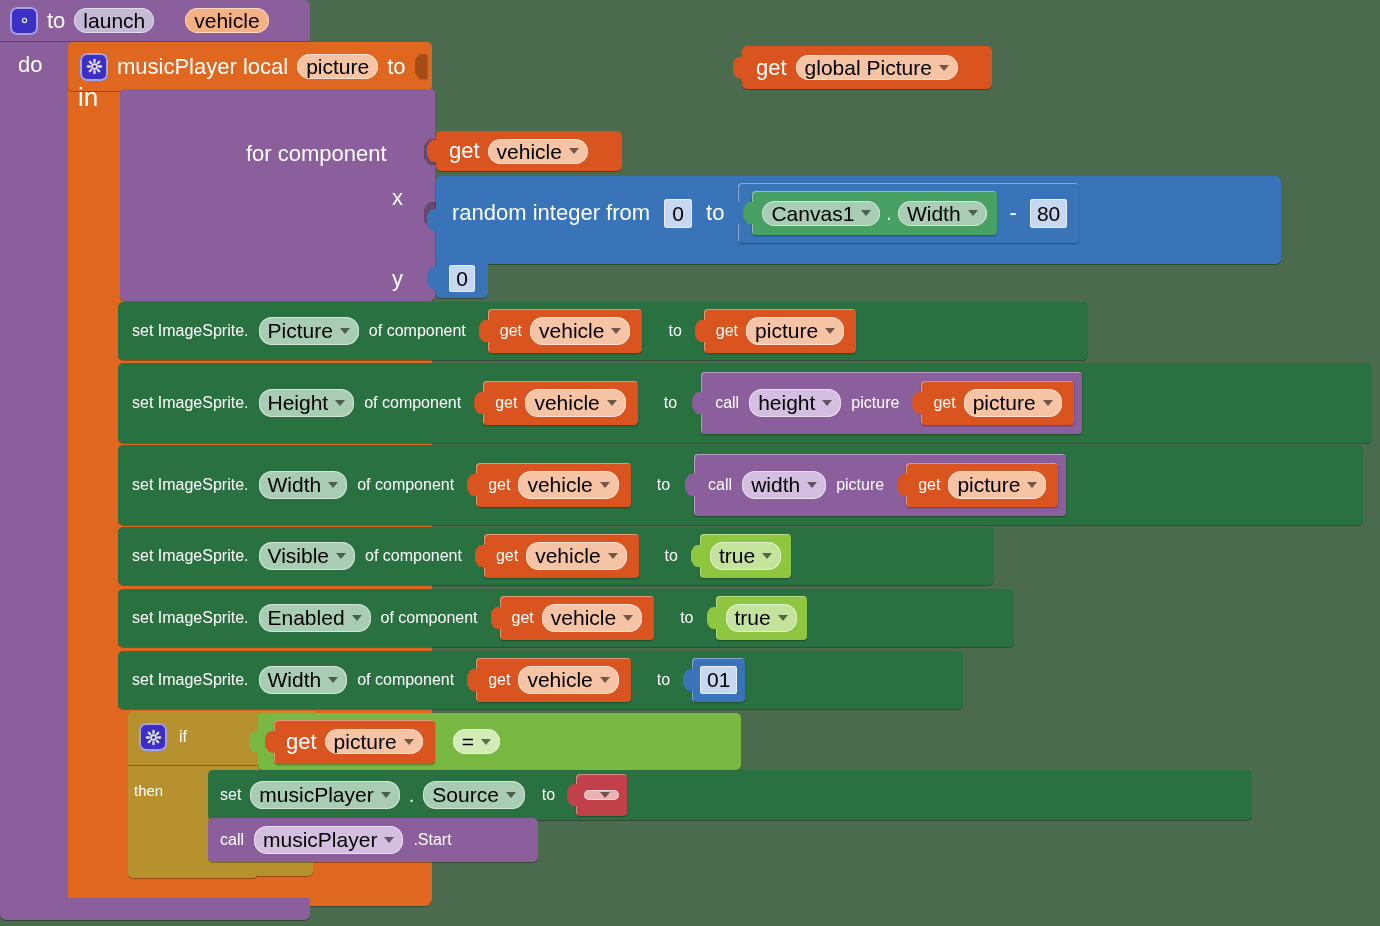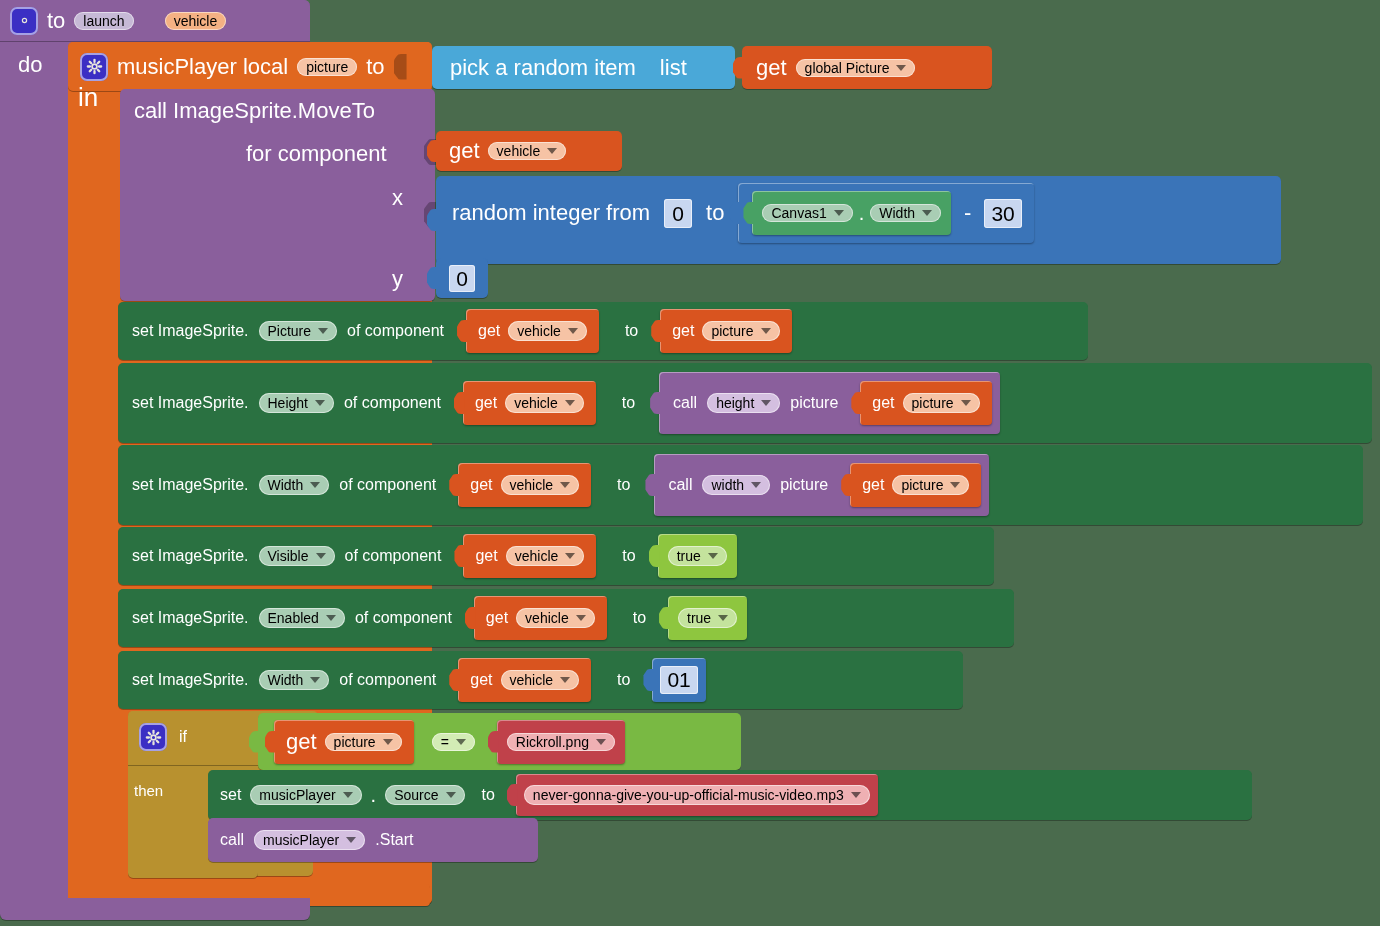--- a/index.html
+++ b/index.html
@@ -60,21 +60,21 @@
     clip-path: polygon(100% 0, 100% 100%, 40% 100%, 0 74%, 0 26%, 40% 0);
     vertical-align: middle;
   }
 
   
   .chip {
     display: inline-flex; align-items: center;
     border-radius: 13px;
     padding: 2px 9px;
     color: #000;
-    font-size: 14px;
+    font-size: 21px;
     box-shadow: inset 0 0 0 1px rgba(255,255,255,.5);
   }
   .chip .caret {
     display: inline-block;
     margin-left: 7px;
     width: 0; height: 0;
     border-left: 5px solid transparent;
     border-right: 5px solid transparent;
     border-top: 6px solid rgba(0,0,0,.55);
   }
@@ -170,40 +170,33 @@
       </span>
       <span class="lbl">musicPlayer local</span>
       <span class="chip var">picture</span>
       <span class="lbl">to</span>
       <span class="socket"></span>
     </div>
   </div>
 
   <div class="lbl" style="position:absolute; left:78px; top:82px; font-size:26px;">in</div>
 
-  <div class="blk c-list" style="left:432px; top:46px; width:303px; height:43px;">
-    <div class="row" style="height:43px; padding-left:18px; gap:24px;">
-      <span class="lbl">pick a random item</span>
-      <span class="lbl">list</span>
-    </div>
-  </div>
 
   <div class="blk c-local plug" style="left:742px; top:46px; width:250px; height:43px; background:#d9541f;">
     <div class="row" style="height:43px; padding-left:14px; gap:9px;">
       <span class="lbl">get</span>
       <span class="chip var">
         <span>global Picture</span>
         <i class="caret"></i>
       </span>
     </div>
   </div>
 
   <div class="blk c-proc" style="left:120px; top:89px; width:315px; height:212px; border-radius:5px;"></div>
 
-  <div class="lbl" style="position:absolute; left:134px; top:98px; font-size:22px;">call ImageSprite.MoveTo</div>
 
   <div class="lbl" style="position:absolute; left:246px; top:141px; font-size:22px;">for component</div>
   <div class="socket" style="position:absolute; left:424px; top:139px;"></div>
 
   <div class="lbl" style="position:absolute; left:392px; top:185px; font-size:22px;">x</div>
   <div class="socket" style="position:absolute; left:424px; top:202px;"></div>
 
   <div class="lbl" style="position:absolute; left:392px; top:266px; font-size:22px;">y</div>
 
   <div class="blk c-local plug" style="left:436px; top:131px; width:186px; height:40px; background:#d9541f;">
@@ -229,21 +222,21 @@
             <span>Canvas1</span>
             <i class="caret"></i>
           </span>
           <span class="lbl" style="font-size:20px;">.</span>
           <span class="chip prop">
             <span>Width</span>
             <i class="caret"></i>
           </span>
         </span>
         <span class="lbl">-</span>
-        <span class="num">30</span>
+        <span class="num">80</span>
       </span>
     </div>
   </div>
 
   <div class="blk c-math plug" style="left:436px; top:258px; width:52px; height:40px;">
     <div class="row" style="height:40px; justify-content:center;">
       <span class="num" style="height:27px; min-width:25px;">0</span>
     </div>
   </div>
 
@@ -438,45 +431,38 @@
         <span class="lbl">get</span>
         <span class="chip var">
           <span>picture</span>
           <i class="caret"></i>
         </span>
       </span>
       <span class="chip opr" style="margin-left:6px;">
         <span>=</span>
         <i class="caret"></i>
       </span>
-      <span class="inline c-text plug" style="background:#c0414a; height:44px; padding:0 10px; margin-left:10px;">
-        <span class="chip red">
-          <span>Rickroll.png</span>
-          <i class="caret"></i>
-        </span>
-      </span>
     </div>
   </div>
 
   <div class="blk c-setter" style="left:208px; top:770px; width:1044px; height:50px;"></div>
   <div class="row" style="position:absolute; left:220px; top:770px; height:50px; gap:9px;">
     <span class="lbl">set</span>
     <span class="chip prop">
       <span>musicPlayer</span>
       <i class="caret"></i>
     </span>
     <span class="lbl" style="font-size:20px;">.</span>
     <span class="chip prop">
       <span>Source</span>
       <i class="caret"></i>
     </span>
     <span class="lbl" style="margin-left:8px;">to</span>
     <span class="inline c-text plug" style="background:#c0414a; height:42px; padding:0 8px; margin-left:12px;">
       <span class="chip red">
-        <span>never-gonna-give-you-up-official-music-video.mp3</span>
         <i class="caret"></i>
       </span>
     </span>
   </div>
 
   <div class="blk c-proc" style="left:208px; top:818px; width:330px; height:44px;"></div>
   <div class="row" style="position:absolute; left:220px; top:818px; height:44px; gap:10px;">
     <span class="lbl">call</span>
     <span class="chip pur">
       <span>musicPlayer</span>

